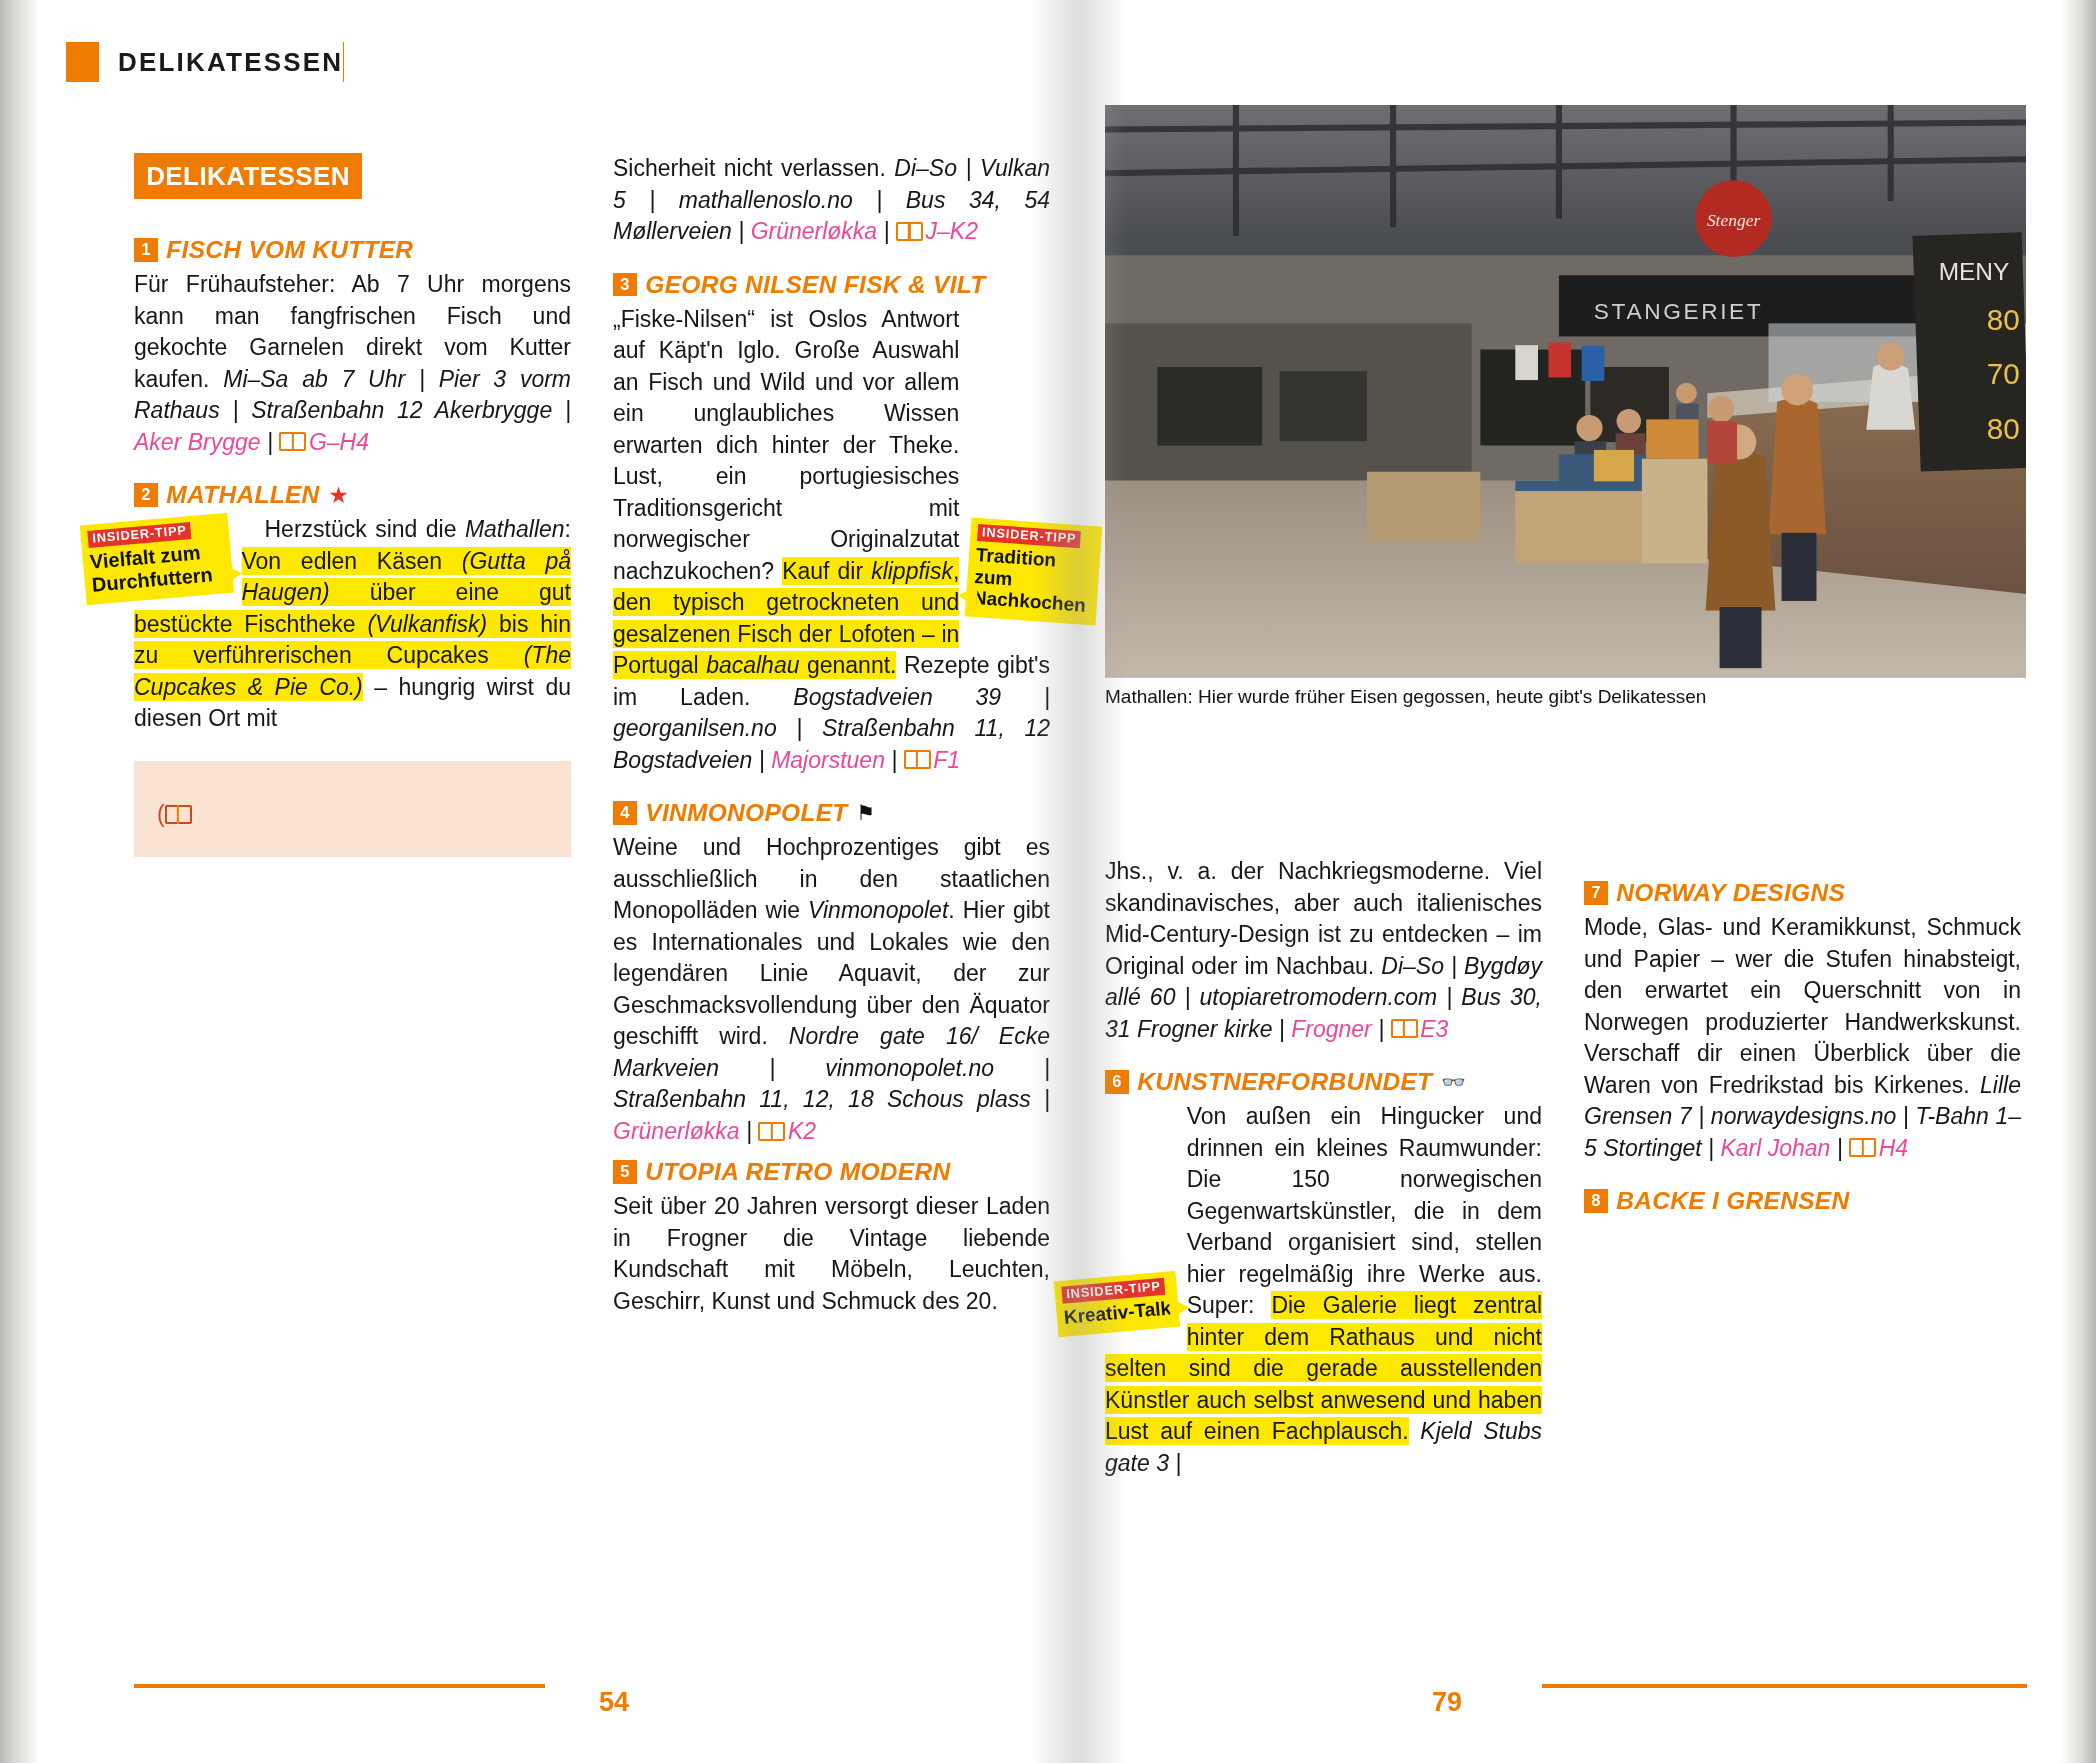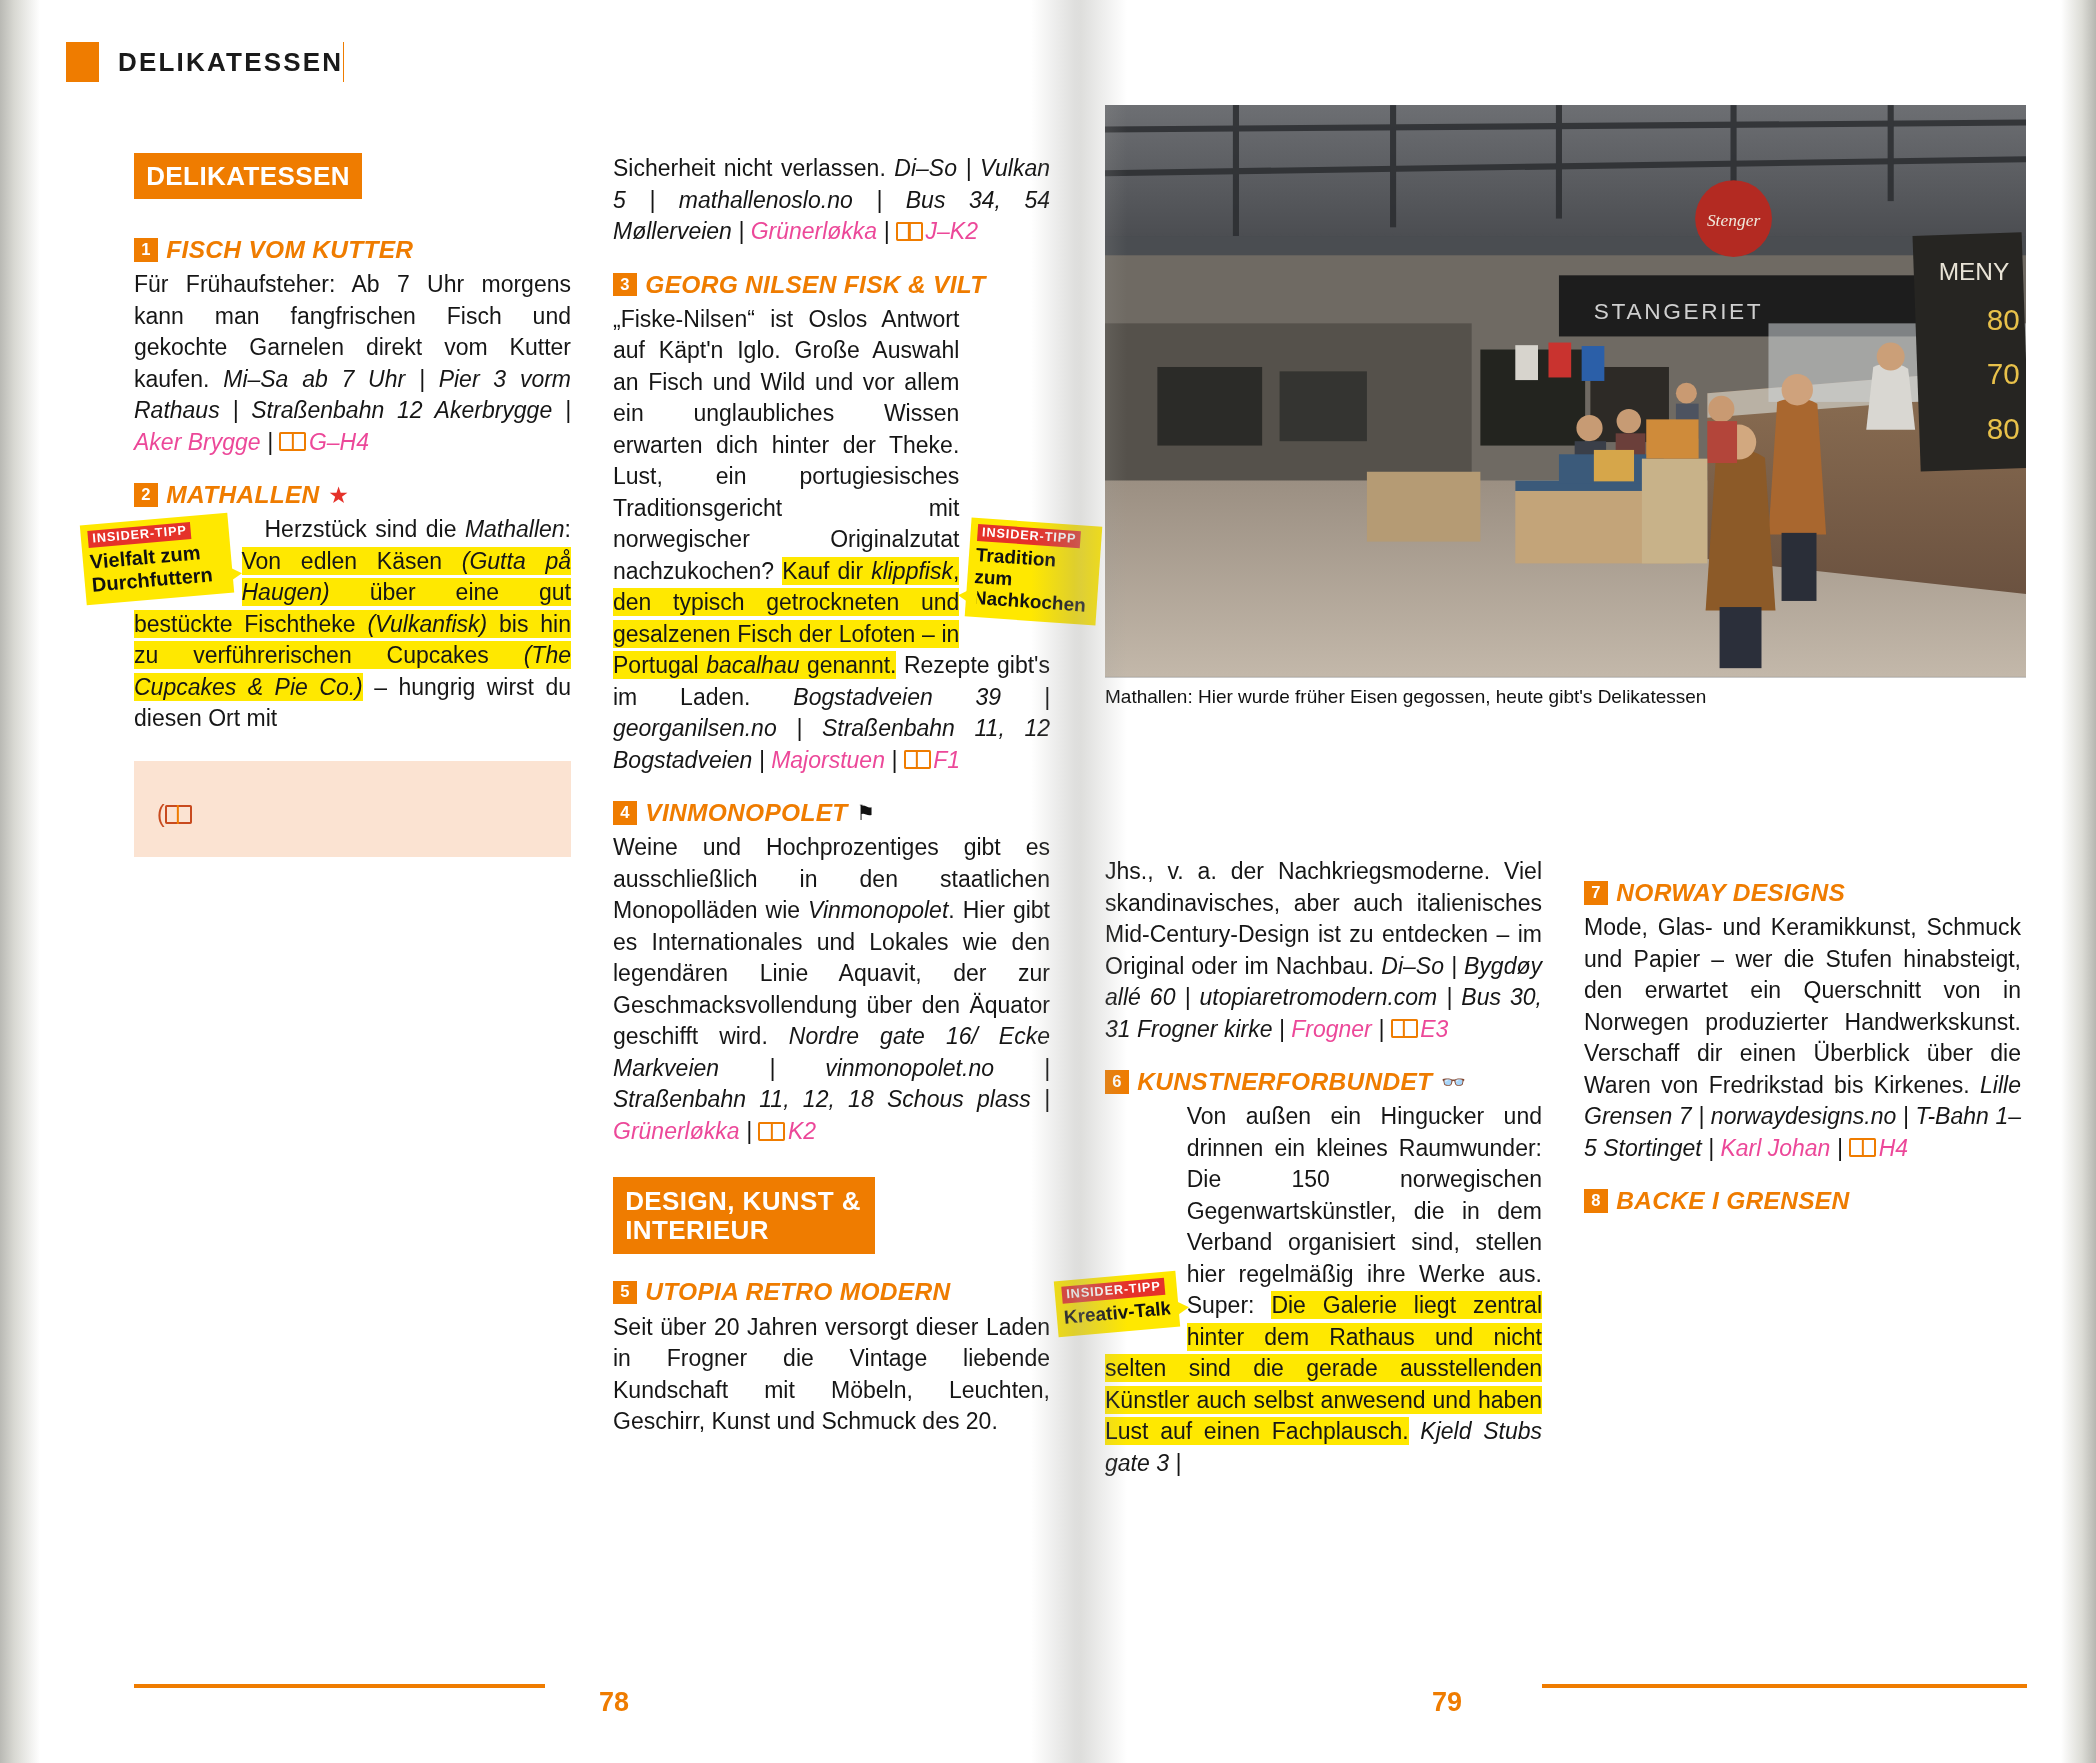--- a/index.html
+++ b/index.html
@@ -167,37 +167,31 @@
 
         <p><span>„Fiske-Nilsen“ ist Oslos Antwort auf Käpt'n Iglo. Große Auswahl an Fisch und Wild und vor allem ein unglaubliches Wissen erwarten dich hinter der Theke. Lust, ein portugiesisches Traditionsgericht mit norwegischer Originalzutat nachzukochen? </span><span class="hl">Kauf dir </span><span class="hl it">klippfisk</span><span class="hl">, den typisch getrockneten und gesalzenen Fisch der Lofoten – in Portugal </span><span class="hl it">bacalhau</span><span class="hl"> genannt.</span><span> Rezepte gibt's im Laden. </span><span class="it">Bogstadveien 39 | georganilsen.no | Straßenbahn 11, 12 Bogstadveien | </span><span class="or-it">Majorstuen</span><span class="it"> | </span><span class="mapicon"></span><span class="or-it">F1</span></p>
 
         <div class="entry-h">
           <div class="num">4</div>
           <div class="entry-t">VINMONOPOLET</div>
           <div class="flag">⚑</div>
         </div>
         <p><span>Weine und Hochprozentiges gibt es ausschließlich in den staatlichen Monopolläden wie </span><span class="it">Vinmonopolet</span><span>. Hier gibt es Internationales und Lokales wie den legendären Linie Aquavit, der zur Geschmacksvollendung über den Äquator geschifft wird. </span><span class="it">Nordre gate 16/ Ecke Markveien | vinmonopolet.no | Straßenbahn 11, 12, 18 Schous plass | </span><span class="or-it">Grünerløkka</span><span class="it"> | </span><span class="mapicon"></span><span class="or-it">K2</span></p>
 
-        <div style="margin-top:30px">
-          <div class="sec-box two">
-            <span>DESIGN, KUNST &amp;</span><br>
-            <span>INTERIEUR</span>
-          </div>
-        </div>
 
         <div class="entry-h" style="margin-top:10.5px">
           <div class="num">5</div>
           <div class="entry-t">UTOPIA RETRO MODERN</div>
         </div>
         <p>Seit über 20 Jahren versorgt dieser Laden in Frogner die Vintage liebende Kundschaft mit Möbeln, Leuchten, Geschirr, Kunst und Schmuck des 20.</p>
       </div>
     </div>
 
     <div class="pg-rule" style="left:94px;width:411px"></div>
-    <div class="pg" style="left:559px">78</div>
+    <div class="pg" style="left:559px">54</div>
   </div>
 
   <div class="page page-right">
 
 
     <div class="photo">
       <svg width="921" height="572" viewBox="0 0 1055 655">
         <defs>
           <linearGradient id="ceil" x1="0" y1="0" x2="0" y2="1">
             <stop offset="0" stop-color="#6d6f73"></stop>

